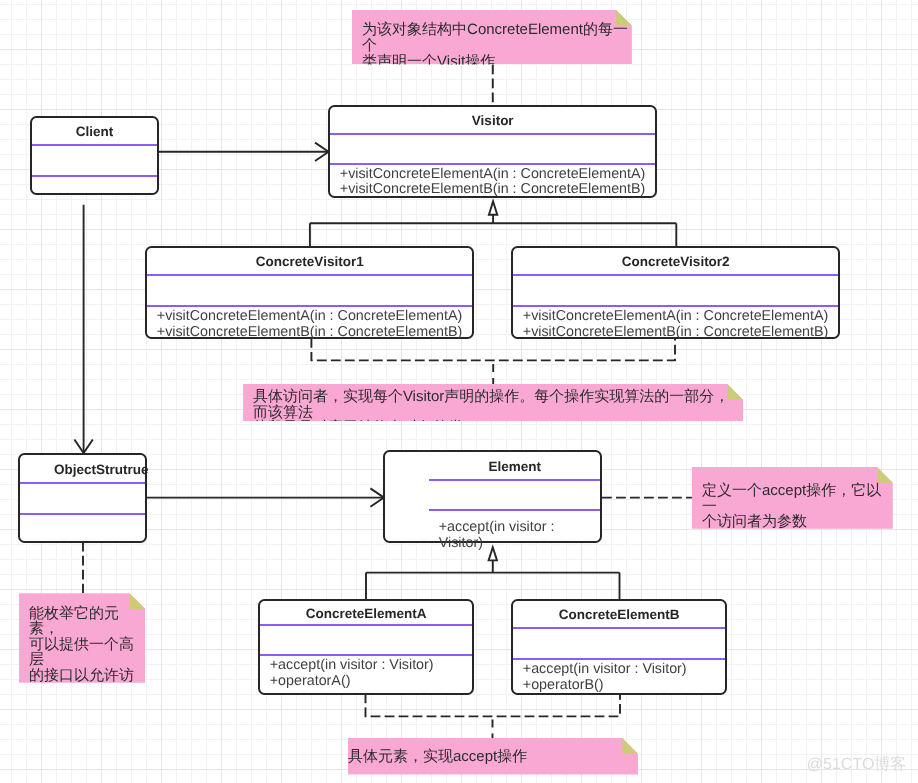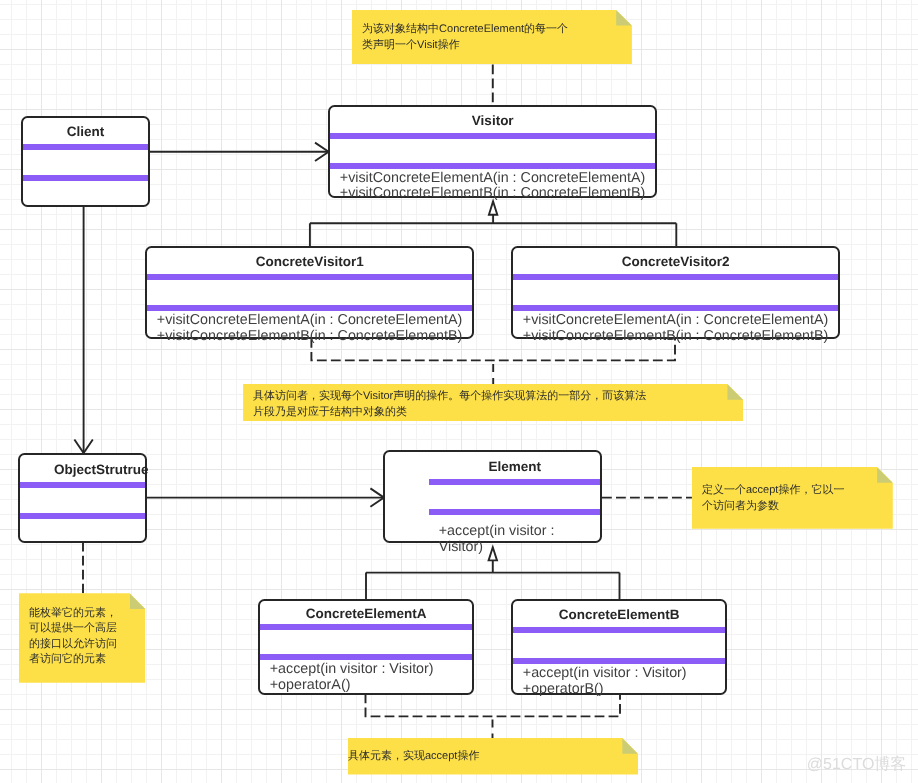--- a/index.html
+++ b/index.html
@@ -19,24 +19,24 @@
       linear-gradient(to right, #f2f2f2 1px, transparent 1px),
       linear-gradient(to bottom, #f2f2f2 1px, transparent 1px);
     background-size: 60px 60px, 60px 60px, 15px 15px, 15px 15px;
     background-position: 41px 49px, 41px 49px, 11px 4px, 11px 4px;
   }
   #canvas{position:absolute;left:0;top:0;width:918px;height:783px;}
   svg.edges{position:absolute;left:0;top:0;width:918px;height:783px;overflow:visible;}
   .cls{position:absolute;box-sizing:border-box;border:2px solid #262626;border-radius:6.5px;background:#fff;filter:opacity(1);}
   .cls .name{text-align:center;font-weight:bold;font-size:13.5px;color:#262626;
      display:flex;align-items:center;justify-content:center;box-sizing:border-box;padding-top:1.5px;}
-  .cls .div{border-top:6px solid #8b5cf6;box-sizing:border-box;}
+  .cls .div{border-top:2px solid #8b5cf6;box-sizing:border-box;}
   .cls .ops{font-size:14.3px;color:#3f3f3f;padding-left:9.5px;line-height:15.8px;box-sizing:border-box;padding-top:1.4px;}
-  .note{position:absolute;box-sizing:border-box;background:#fde047;color:#2b2b2b;
-     font-size:11px;line-height:15.6px;
+  .note{position:absolute;box-sizing:border-box;background:#f9a8d4;color:#2b2b2b;
+     font-size:15px;line-height:15.6px;
      clip-path:polygon(0 0, calc(100% - 15.7px) 0, 100% 15.7px, 100% 100%, 0 100%);}
   .note .txt{position:relative;z-index:2;}
   .note .fold{position:absolute;right:0;top:0;width:15.7px;height:15.7px;
      background:#cbcc73;clip-path:polygon(0 0, 100% 100%, 0 100%);}
   #watermark{position:absolute;left:806.8px;top:753.8px;font-size:16px;color:#dcdcdc;letter-spacing:0px;white-space:nowrap;}
 </style>
 </head>
 <body>
 
 <div id="grid"></div>
@@ -75,21 +75,21 @@
   <g fill="none" stroke="#262626" stroke-width="1.9" stroke-dasharray="9.8 4.2" stroke-linecap="butt">
     <path d="M311.4 337.9 L311.4 360.4 L675 360.4 L675 337.9"></path>
     <path d="M493.2 364 L493.2 384.1" stroke-dasharray="8 6"></path>
     <path d="M365.5 693.5 L365.5 716.4 L620 716.4 L620 693.5"></path>
     <path d="M492.5 719.5 L492.5 738" stroke-dasharray="8 6"></path>
   </g>
 </svg>
 
 <div id="canvas">
 
-  <div class="cls" style="left:21px;top:115.6px;width:128.9px;height:91px;">
+  <div class="cls" style="left:30px;top:115.6px;width:128.9px;height:79px;">
     <div class="name" style="height:26.1px;">Client</div>
     <div class="div" style="height:31.1px;"></div>
     <div class="div" style="height:29.4px;"></div>
   </div>
 
   <div class="cls" style="left:328.3px;top:104.7px;width:328.9px;height:93.4px;">
     <div class="name" style="height:26.6px;">Visitor</div>
     <div class="div" style="height:30.0px;"></div>
     <div class="div ops" style="height:32.8px;">
       <div>+visitConcreteElementA(in : ConcreteElementA)</div>

